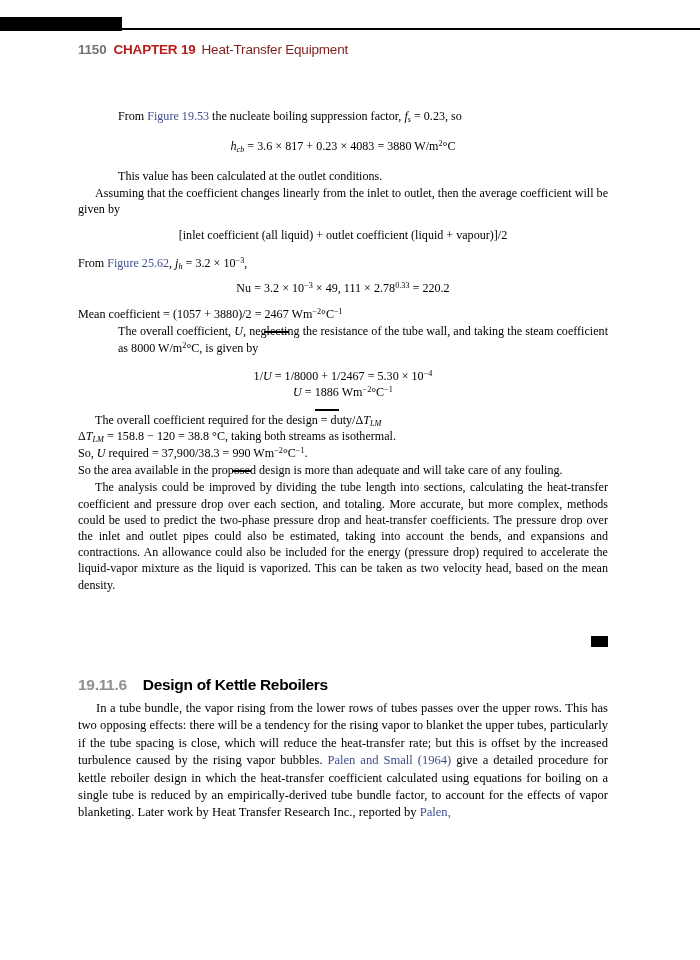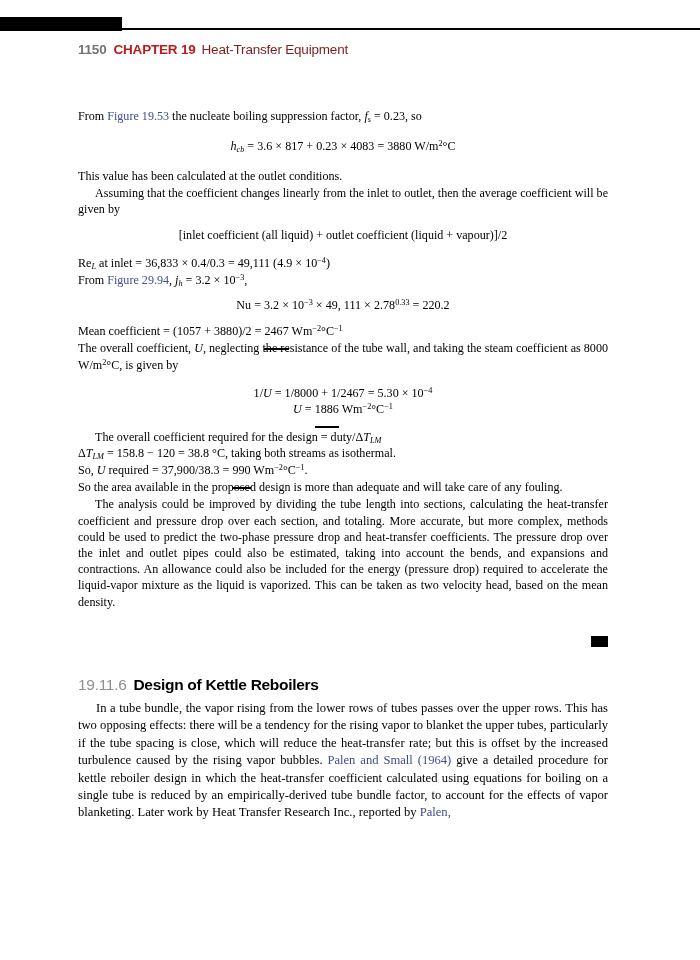--- a/index.html
+++ b/index.html
@@ -75,21 +75,21 @@
   }
 
   p.body {
     margin: 0;
     font-size: 12.1px;
     line-height: 16.2px;
     text-align: justify;
     text-justify: inter-word;
   }
   p.indent { text-indent: 17px; }
-  p.noindent { text-indent: 0; }
+  p.noindent { text-indent: 0; margin-left: 40px; }
 
   p.eq {
     margin: 0;
     font-size: 12.1px;
     line-height: 16.2px;
     text-align: center;
   }
   p.eqline {
     margin: 0;
     font-size: 12.1px;
@@ -126,26 +126,26 @@
     position: absolute;
     left: 78px;
     top: 676px;
     font-family: "Liberation Sans", "DejaVu Sans", sans-serif;
     font-size: 15.5px;
     letter-spacing: -0.3px;
     white-space: nowrap;
   }
   #section-heading .secnum {
     color: #8d8f92;
-    font-weight: normal;
+    font-weight: bold;
   }
   #section-heading .sectitle {
     color: #000000;
     font-weight: bold;
-    margin-left: 7px;
+    margin-left: 16px;
   }
 
   #section-body {
     position: absolute;
     left: 78px;
     top: 700px;
     width: 530px;
   }
   #section-body p.body {
     font-size: 12.6px;
@@ -178,23 +178,22 @@
   <p class="body noindent">This value has been calculated at the outlet conditions.</p>
 
   <p class="body indent">Assuming that the coefficient changes linearly from the inlet to outlet, then the average coefficient will be given by</p>
 
   <div class="sp10"></div>
 
   <p class="eq">[inlet coefficient (all liquid) + outlet coefficient (liquid + vapour)]/2</p>
 
   <div class="sp12"></div>
 
-  <p class="eqline">Re<sub class="it">L</sub> at inlet = 36,833 × 0.4/0.3 = 49,111 (4.9 × 10<sup>−4</sup>)</p>
-
-  <p class="eqline"><span>From </span><span class="lnk">Figure 29.94</span>, <span class="it">j</span><sub class="it">h</sub> = 3.2 × 10<sup>−3</sup>,</p>
+
+  <p class="eqline"><span>From </span><span class="lnk">Figure 25.62</span>, <span class="it">j</span><sub class="it">h</sub> = 3.2 × 10<sup>−3</sup>,</p>
 
   <div class="sp8"></div>
 
   <p class="eq">Nu = 3.2 × 10<sup>−3</sup> × 49, 111 × 2.78<sup>0.33</sup> = 220.2</p>
 
 
   <div class="sp10"></div>
 
   <p class="eqline">Mean coefficient = (1057 + 3880)/2 = <span class="dbl">2467</span> Wm<sup>−2</sup>°C<sup>−1</sup></p>
 

